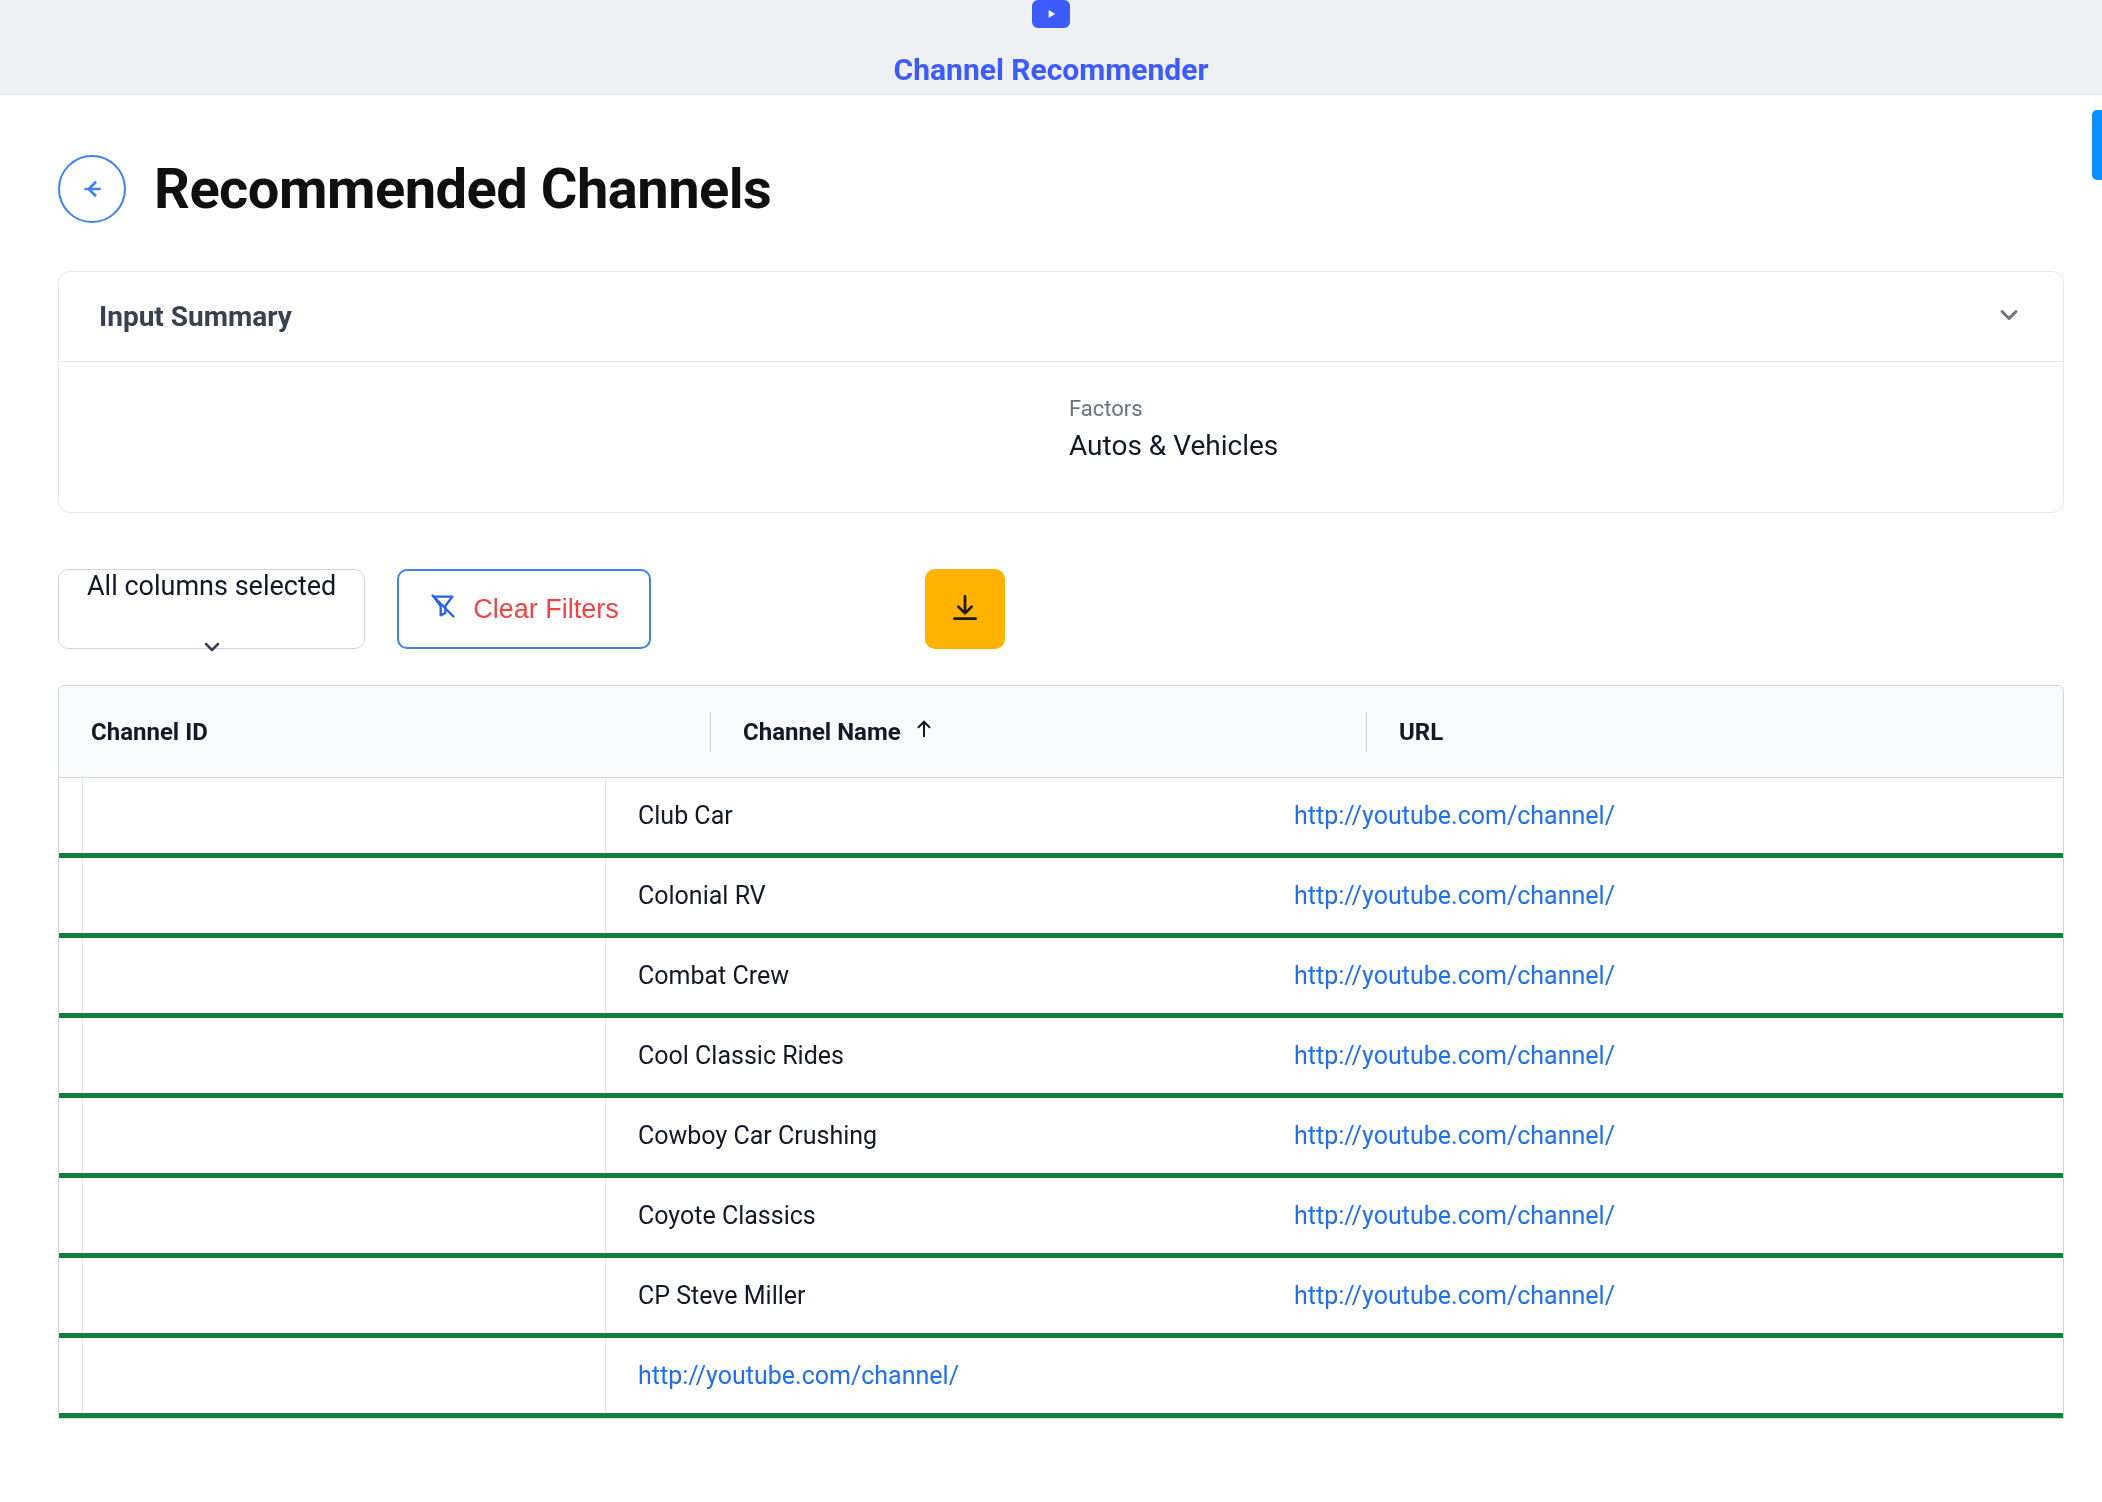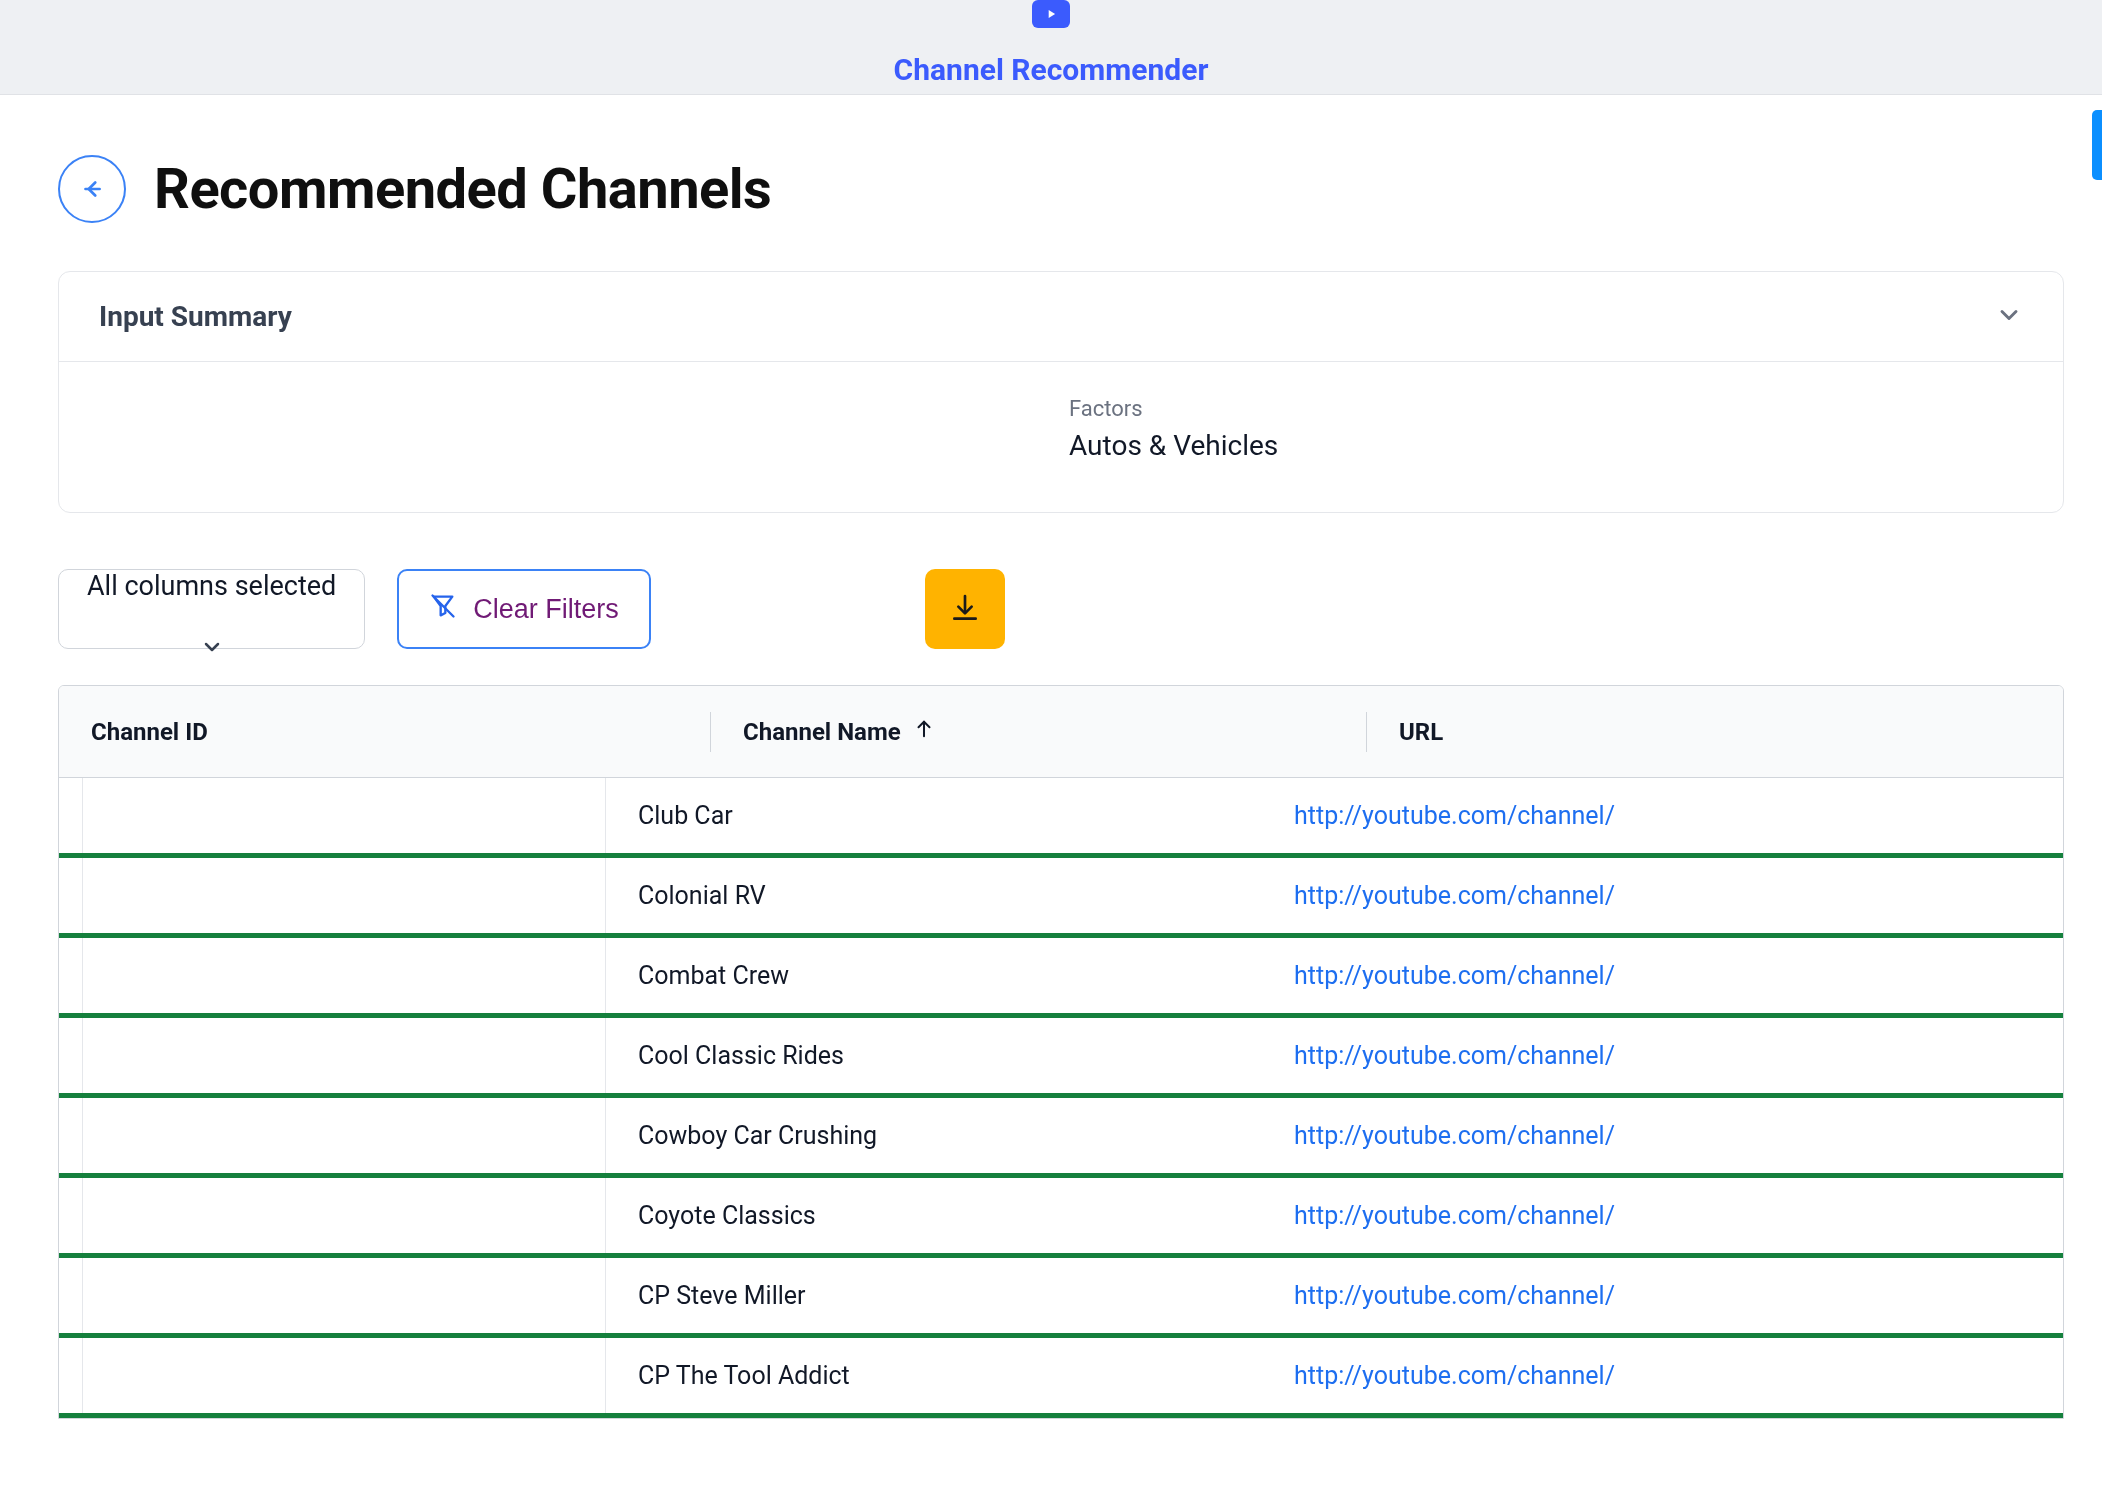--- a/index.html
+++ b/index.html
@@ -119,21 +119,21 @@
     color: #111827;
     cursor: pointer;
     flex-direction: column;
   }
   .col-select svg { width: 24px; height: 24px; stroke: #374151; fill: none; stroke-width: 2.5; }
   .clear-btn {
     height: 80px;
     border: 2px solid #3b82f6;
     border-radius: 10px;
     background: #fff;
-    color: #701a75;
+    color: #ef4444;
     font-size: 27px;
     font-weight: 500;
     display: flex;
     align-items: center;
     padding: 0 30px;
     gap: 16px;
     cursor: pointer;
   }
   .clear-btn svg { width: 28px; height: 28px; stroke: #2563eb; fill: none; stroke-width: 2; }
   .download-btn {
@@ -404,19 +404,18 @@
             <div class="gap-left"></div>
             <div class="td-id-inner"></div>
             <div class="td td-name">CP Steve Miller</div>
             <div class="td td-url"><a href="#">http://youtube.com/channel/</a></div>
           </div>
         </div>
         <div class="row">
           <div class="row-inner">
             <div class="gap-left"></div>
             <div class="td-id-inner"></div>
-            <div class="td td-name">CP The Tool Addict</div>
             <div class="td td-url"><a href="#">http://youtube.com/channel/</a></div>
           </div>
         </div>
       </div>
   </div>
 </div>
 
 </body></html>

